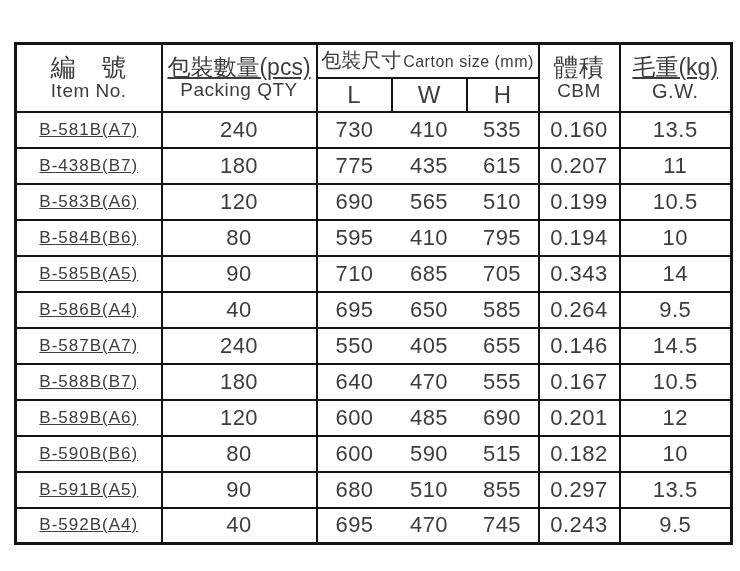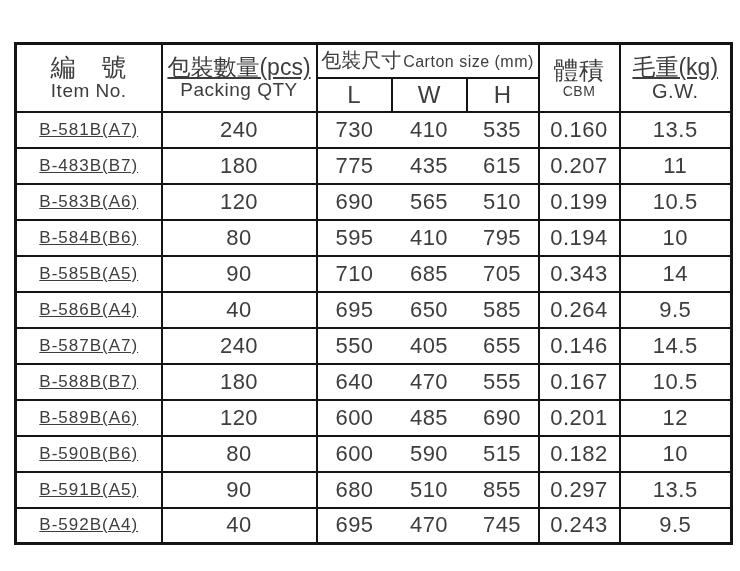--- a/index.html
+++ b/index.html
@@ -37,21 +37,21 @@
   thead tr.hdr-row-1 { height: 34px; }
   thead tr.hdr-row-2 { height: 34px; }
   tbody tr { height: 36px; }
 
   
   .zh-lg { font-size: 25px; line-height: 1.12; letter-spacing: 0.5px; }
   .zh-md { font-size: 23px; line-height: 1.14; text-decoration: underline; }
   .en-md { font-size: 19px; line-height: 1.1; letter-spacing: 0.5px; }
   .th-carton .zh-carton { font-size: 20px; vertical-align: baseline; text-align: center; }
   .th-carton .en-carton { font-size: 16px; vertical-align: baseline; margin-left: 2px; letter-spacing: 0.5px; }
-  .th-cbm .en-md { font-size: 14px; }
+  .th-cbm .en-md { font-size: 19px; }
   .th-gw .en-md { font-size: 20px; }
   .th-dim { font-size: 24px; }
 
   
   td.c-item { font-size: 17px; letter-spacing: 1px; text-decoration: underline; }
   td.c-qty, td.c-l, td.c-w, td.c-h, td.c-cbm, td.c-gw { font-size: 22px; letter-spacing: 0.5px; }
 
   
   td.c-l { border-right: 0 none; }
   td.c-w { border-left: 0 none; border-right: 0 none; margin-top: 44px; }
@@ -104,21 +104,21 @@
     <td class="c-item">B-581B(A7)</td>
     <td class="c-qty">240</td>
     <td class="c-l">730</td>
     <td class="c-w">410</td>
     <td class="c-h">535</td>
     <td class="c-cbm">0.160</td>
     <td class="c-gw">13.5</td>
   </tr>
 
   <tr>
-    <td class="c-item">B-483B(B7)</td>
+    <td class="c-item">B-438B(B7)</td>
     <td class="c-qty">180</td>
     <td class="c-l">775</td>
     <td class="c-w">435</td>
     <td class="c-h">615</td>
     <td class="c-cbm">0.207</td>
     <td class="c-gw">11</td>
   </tr>
 
   <tr>
     <td class="c-item">B-583B(A6)</td>

